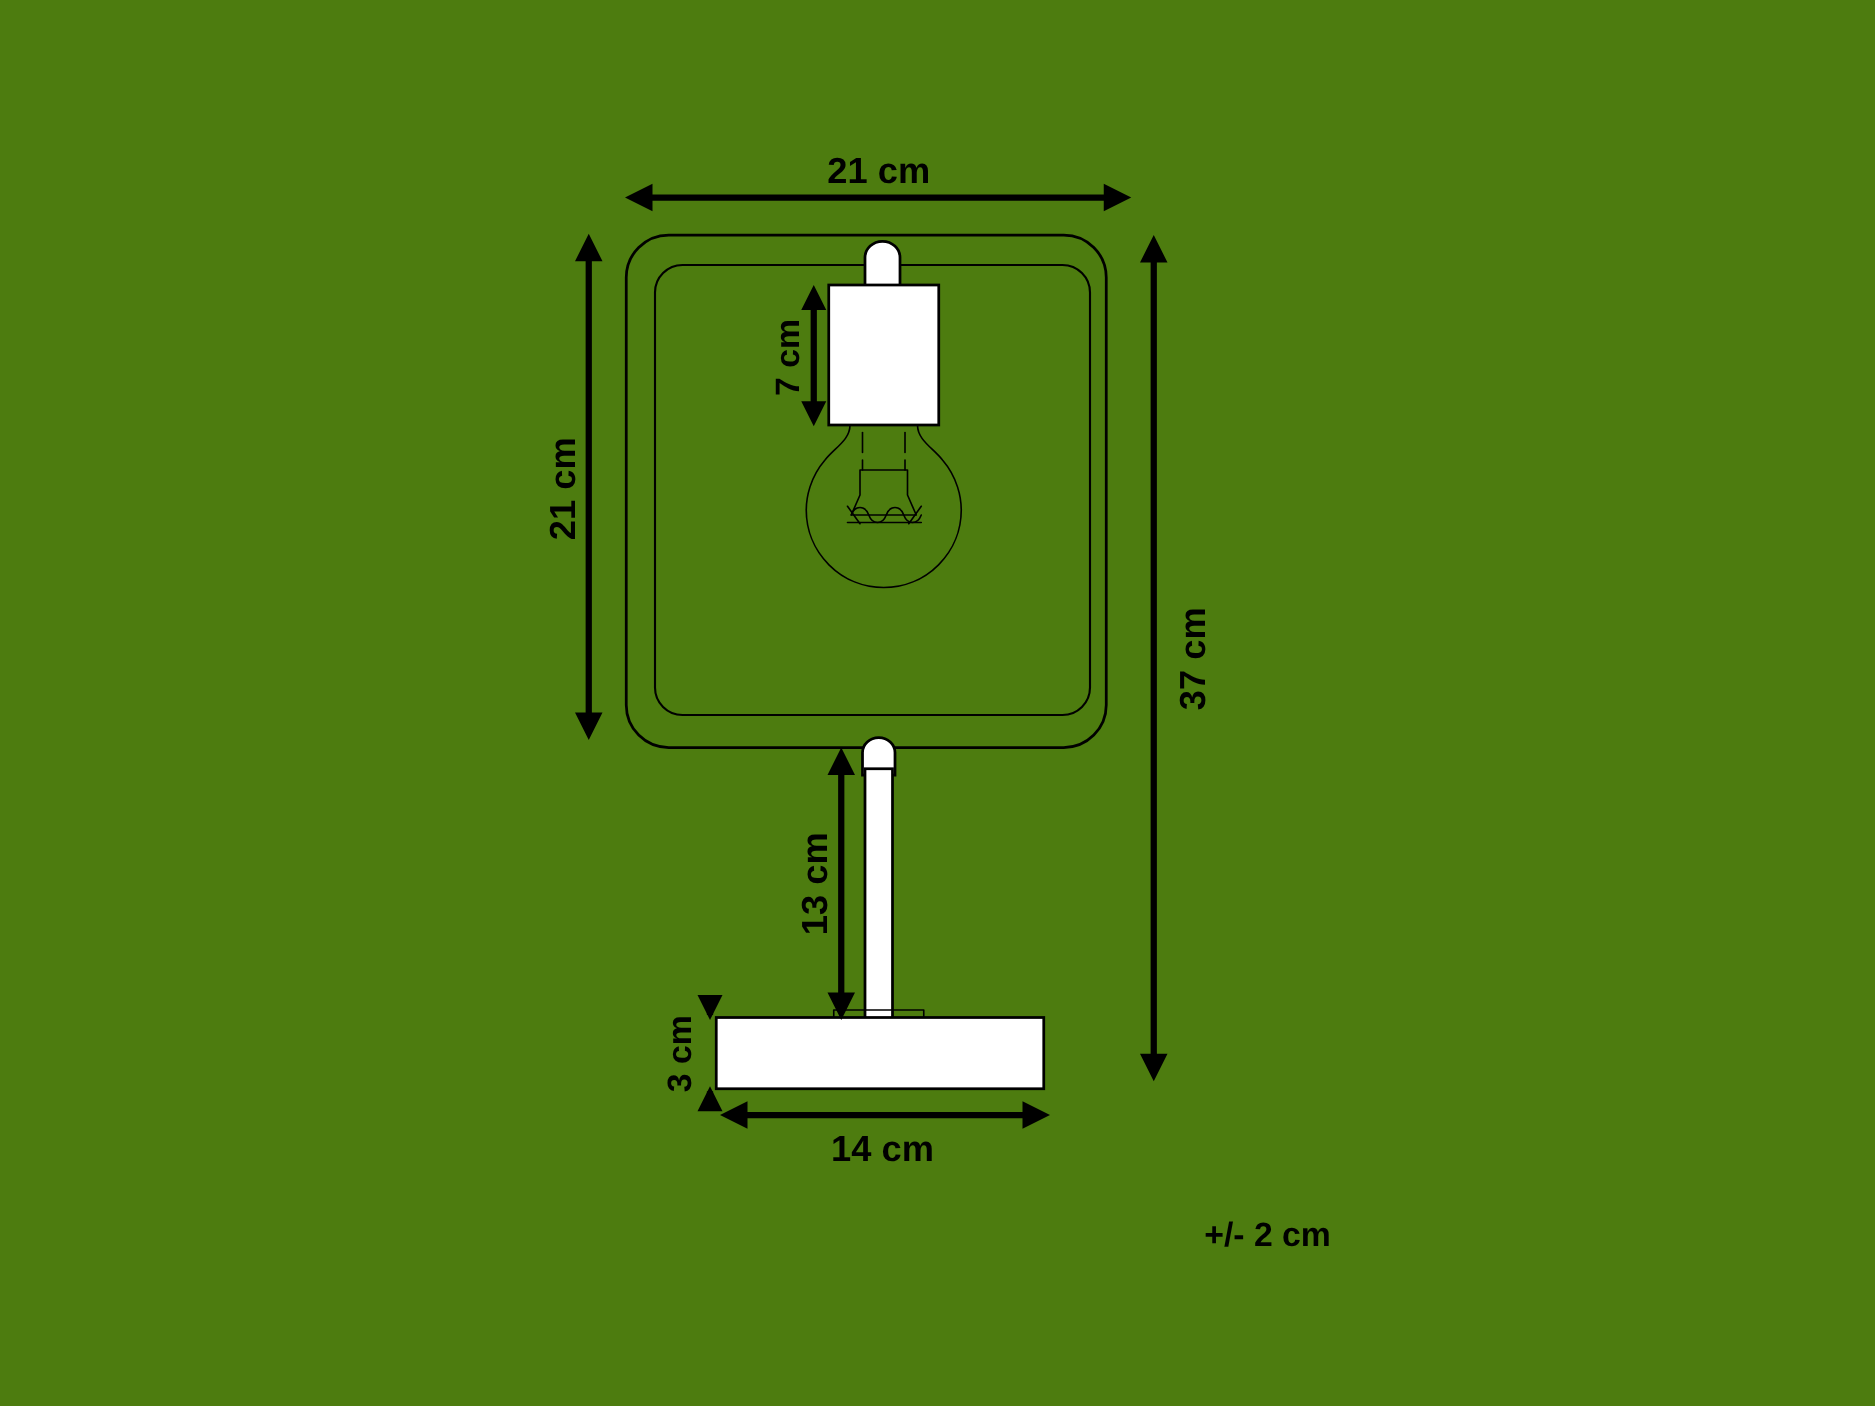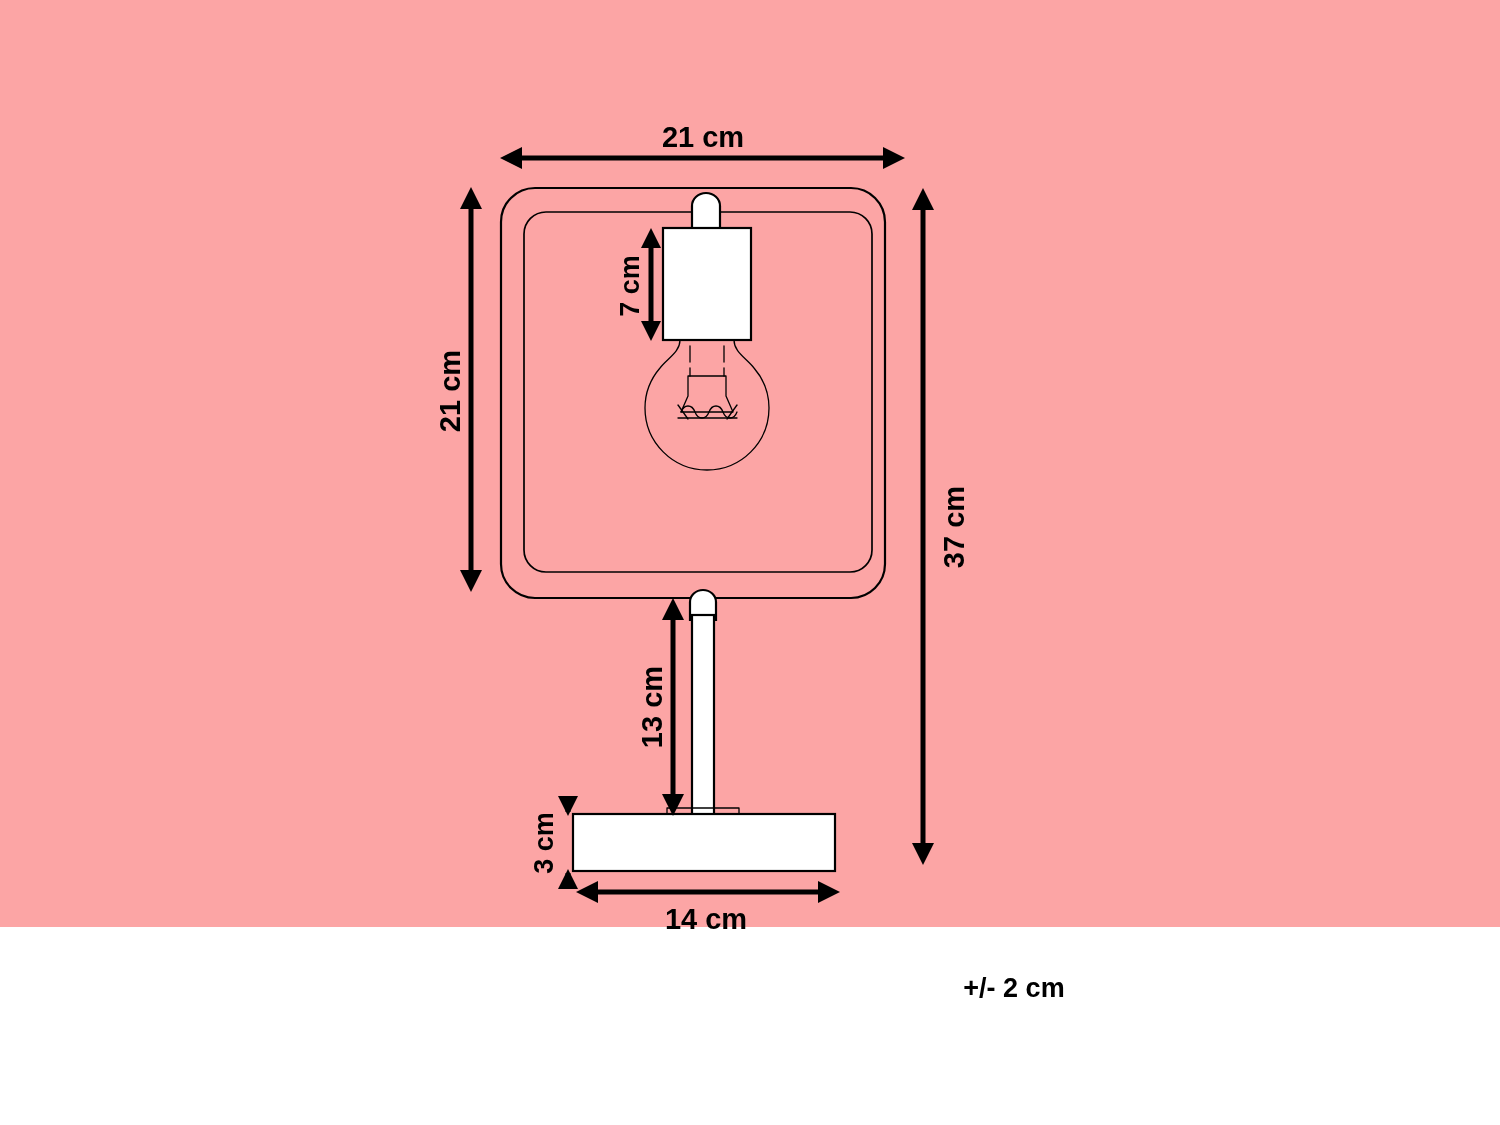--- a/index.html
+++ b/index.html
@@ -10,22 +10,22 @@
   }
   body {
     width: 1500px;
     height: 1125px;
     font-family: "Liberation Sans", sans-serif;
     overflow: hidden;
   }
   #drawing-root {
     position: relative;
     width: 1500px;
-    height: 927px;
-    background: #fca5a5;
+    height: 1125px;
+    background: #4d7c0f;
   }
   #spec-svg {
     position: absolute;
     top: 0;
     left: 0;
     width: 1500px;
     height: 1125px;
     display: block;
   }
   .dim-text {

